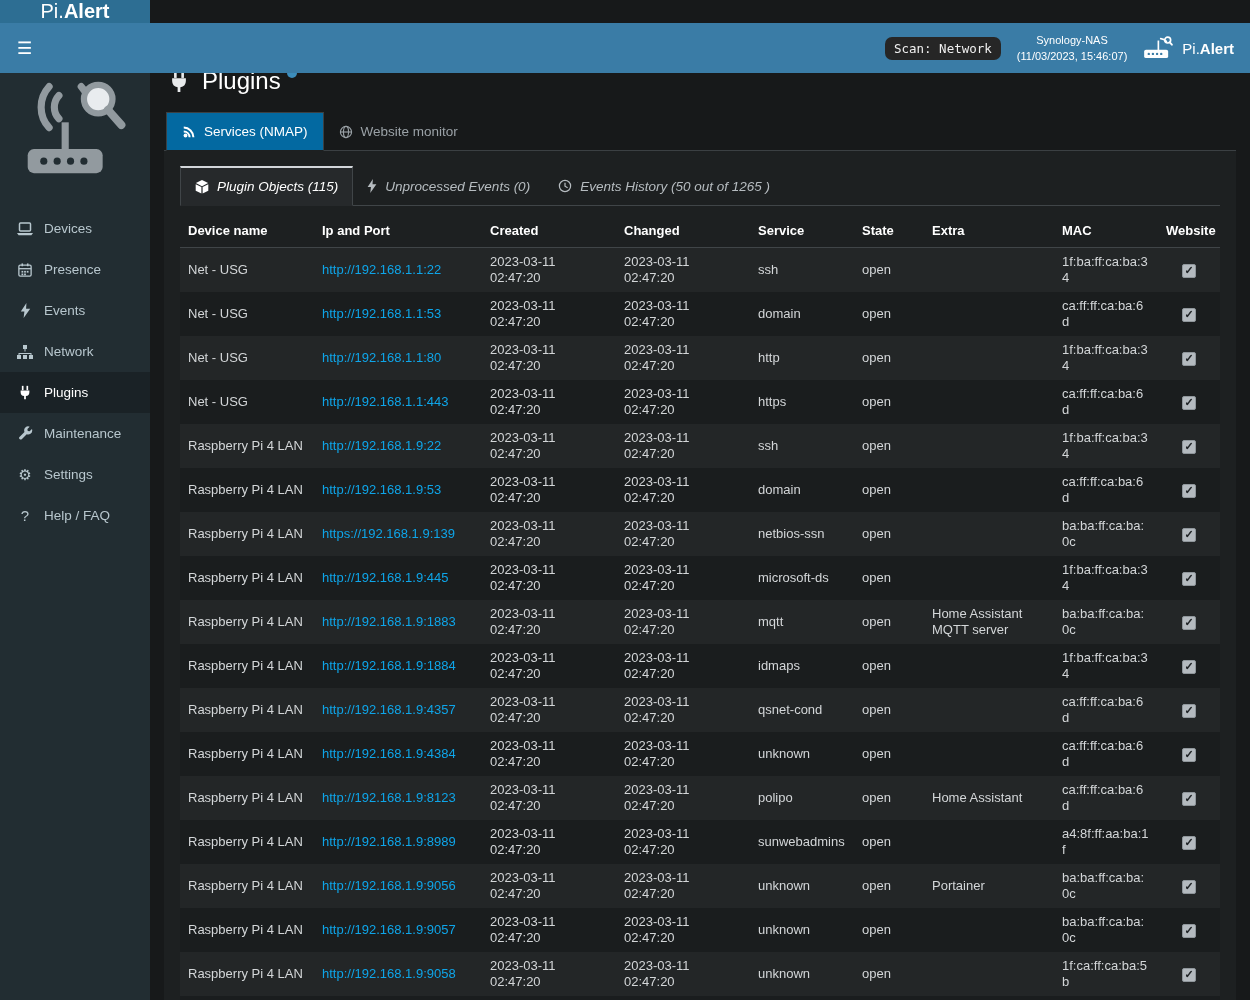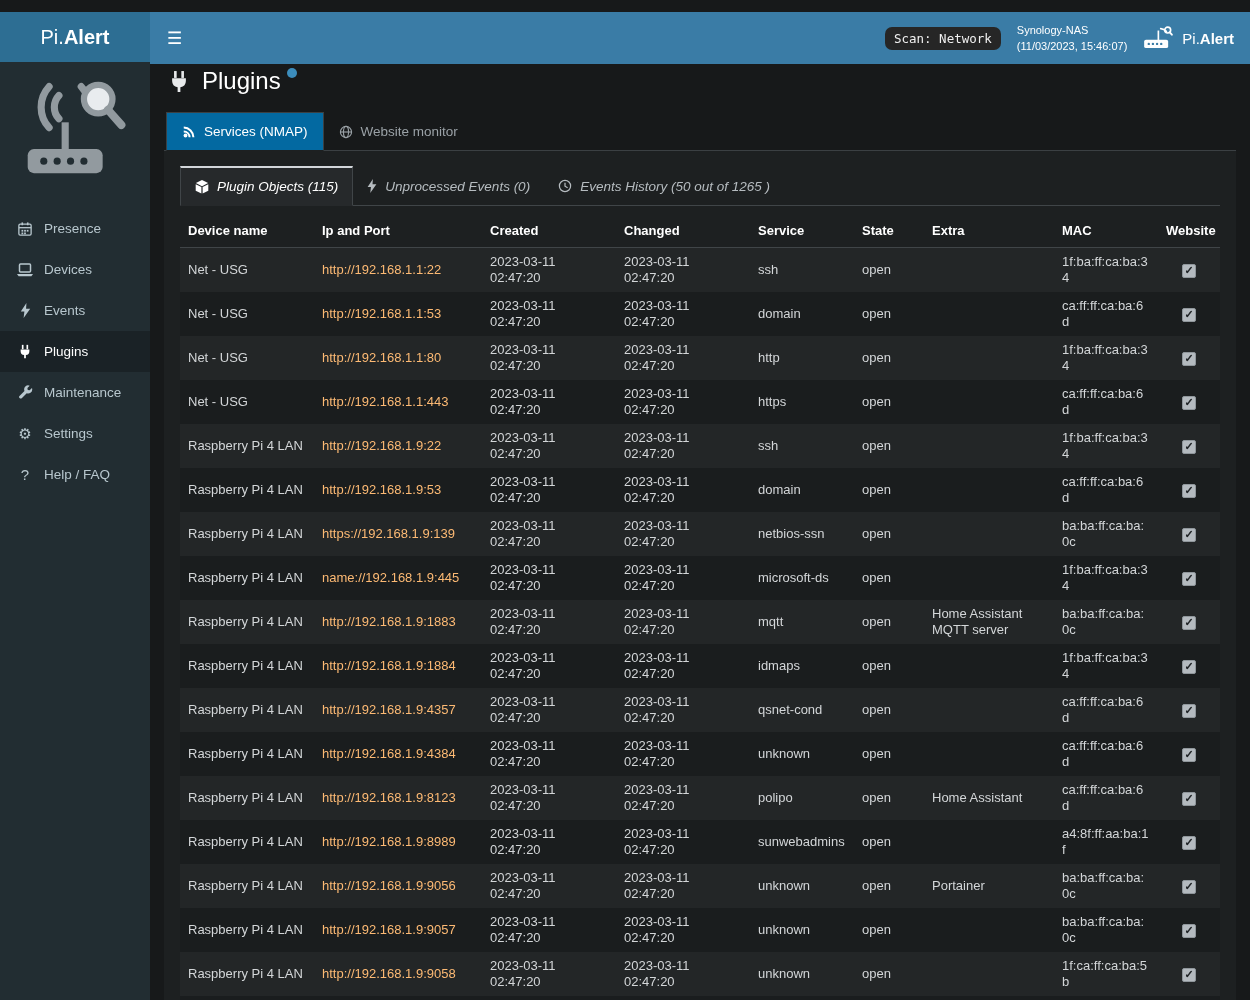--- a/index.html
+++ b/index.html
@@ -1,28 +1,28 @@
 <!DOCTYPE html>
 <html><head>
 <meta charset="utf-8">
 <style>
   * { margin:0; padding:0; box-sizing:border-box; }
   html,body { width:1250px; height:1000px; overflow:hidden; }
   body { font-family:"Liberation Sans", sans-serif; background:#17191a; }
 
   
-  .topbar { position:fixed; top:12px; left:0; width:1250px; height:52px; display:flex; z-index:10; }
+  .topbar { position:fixed; top:0; left:0; width:1250px; height:52px; display:flex; z-index:10;flex-direction:column; }
   .logo-box { width:150px; height:50px; background:#2d6e93; color:#fff; display:flex; align-items:center; justify-content:center; font-size:20px; cursor:pointer; }
   .logo-light { font-weight:400; }
   .logo-bold { font-weight:700; }
   .navbar { flex:1; background:#3a7ca6; display:flex; align-items:center; }
   .hamburger { color:#fff; font-size:17px; padding:0 17px; height:50px; display:flex; align-items:center; cursor:pointer; }
   .nav-right { margin-left:auto; display:flex; align-items:center; gap:16px; padding-right:16px; }
   .scan-badge { background:#262626; color:#f0f0f0; font-family:"DejaVu Sans Mono", monospace; font-size:12.5px; padding:4px 9px; border-radius:7px; white-space:nowrap; }
-  .host-info { color:#fff; font-size:11px; line-height:1.5; }
+  .host-info { color:#fff; font-size:11px; line-height:1.5;text-align:center; }
   .brand-right { color:#fff; display:flex; align-items:center; gap:9px; font-size:15px; }
   .brand-right .logo-bold { font-weight:700; }
 
   
   .sidebar { position:fixed; top:50px; left:0; width:150px; height:950px; background:#222d32; }
   .sidebar-logo { padding:22px 0 26px; display:flex; justify-content:center; }
   .menu { display:flex; flex-direction:column; }
   .menu-item { display:flex; align-items:center; gap:10px; padding:13px 16px; color:#b8c7ce; font-size:13.5px; cursor:pointer; }
   .menu-item.active { background:#1a2226; color:#fff; }
   .menu-icon { width:18px; display:flex; justify-content:center; align-items:center; color:inherit; font-style:normal; }
@@ -45,21 +45,21 @@
   .subtabs { display:flex; border-bottom:1px solid #404548;font-style:italic; }
   .subtab { display:flex; align-items:center; gap:8px; padding:11px 14px; color:#b6bcc0; font-size:13.5px; cursor:pointer; position:relative; top:1px; }
   .subtab.active { background:#26292b; color:#fff; border:1px solid #404548; border-bottom-color:#26292b; border-top:2px solid #d2d6da; }
   .subtab .tab-icon { display:flex; color:inherit; }
 
   table { width:100%; border-collapse:collapse; margin-top:8px; font-size:13px; table-layout:fixed; }
   thead th { text-align:left; color:#fff; font-weight:700; padding:9px 8px; font-size:13px; border-bottom:1px solid #404548; }
   tbody td { padding:6px 8px; line-height:16px; color:#d3d6d8; vertical-align:middle; word-wrap:break-word; }
   tbody tr:nth-child(odd) { background:#232627; }
   tbody tr:nth-child(even) { background:#1a1d1e; }
-  a.ip-link { color:#fdba74; text-decoration:none; }
+  a.ip-link { color:#0ea5e9; text-decoration:none; }
   .status-td, th.status-th { text-align:center; }
   .checkbox { width:14px; height:14px; background:#b4babf; border:1px solid #8f969b; border-radius:2px; display:inline-flex; align-items:center; justify-content:center; color:#202427; font-size:11px; font-weight:700; line-height:1; cursor:pointer; }
 </style>
 </head>
 <body>
 
 <div class="topbar">
   <div class="logo-box">
     <span><span class="logo-light">Pi.</span><span class="logo-bold">Alert</span></span>
   </div>
@@ -109,50 +109,62 @@
         <circle cx="30" cy="99.5" r="4" fill="#222d32"></circle>
         <circle cx="45" cy="99.5" r="4" fill="#222d32"></circle>
         <circle cx="60" cy="99.5" r="4" fill="#222d32"></circle>
         <circle cx="75" cy="99.5" r="4" fill="#222d32"></circle>
       </svg>
     </span>
   </div>
   <div class="menu">
     <div class="menu-item">
       <span class="menu-icon">
+        <svg width="16" height="14" viewBox="0 0 16 14" fill="currentColor">
+            <rect x="2.5" y="1" width="11" height="8" rx="1" fill="none" stroke="currentColor" stroke-width="1.5"></rect>
+            <path d="M0 11 h16 l-1.6 2.2 h-12.8 z"></path>
+          </svg>
+      </span>
+      <span>Devices</span>
+    </div>
+    <div class="menu-item">
+      <span class="menu-icon">
         <svg width="14" height="14" viewBox="0 0 16 16" fill="currentColor">
             <rect x="1" y="2.5" width="14" height="12.5" rx="1.5" fill="none" stroke="currentColor" stroke-width="1.5"></rect>
             <line x1="1" y1="6.5" x2="15" y2="6.5" stroke="currentColor" stroke-width="1.5"></line>
             <rect x="4" y="0.5" width="1.8" height="3.2"></rect>
             <rect x="10.2" y="0.5" width="1.8" height="3.2"></rect>
             <rect x="4" y="9" width="2" height="2"></rect>
             <rect x="7" y="9" width="2" height="2"></rect>
             <rect x="10" y="9" width="2" height="2"></rect>
             <rect x="4" y="12" width="2" height="2"></rect>
             <rect x="7" y="12" width="2" height="2"></rect>
           </svg>
       </span>
       <span>Presence</span>
     </div>
     <div class="menu-item">
       <span class="menu-icon">
-        <svg width="16" height="14" viewBox="0 0 16 14" fill="currentColor">
-            <rect x="2.5" y="1" width="11" height="8" rx="1" fill="none" stroke="currentColor" stroke-width="1.5"></rect>
-            <path d="M0 11 h16 l-1.6 2.2 h-12.8 z"></path>
-          </svg>
-      </span>
-      <span>Devices</span>
-    </div>
-    <div class="menu-item">
-      <span class="menu-icon">
         <svg width="11" height="15" viewBox="0 0 10 16" fill="currentColor">
             <polygon points="6,0 0,9 3.8,9 3,16 10,6 5.6,6"></polygon>
           </svg>
       </span>
       <span>Events</span>
+    </div>
+    <div class="menu-item">
+      <span class="menu-icon">
+        <svg width="16" height="14" viewBox="0 0 16 14" fill="currentColor">
+            <rect x="6" y="0" width="4" height="4"></rect>
+            <rect x="0" y="10" width="4" height="4"></rect>
+            <rect x="6" y="10" width="4" height="4"></rect>
+            <rect x="12" y="10" width="4" height="4"></rect>
+            <path d="M7.5 4 h1 v2.6 h-1 z M1.5 10 v-2 h13 v2 h-1 v-1 h-11 v1 z"></path>
+          </svg>
+      </span>
+      <span>Network</span>
     </div>
     <div class="menu-item active">
       <span class="menu-icon">
         <svg width="14" height="15" viewBox="0 0 16 16" fill="currentColor">
             <rect x="4.4" y="0.4" width="1.9" height="5"></rect>
             <rect x="9.7" y="0.4" width="1.9" height="5"></rect>
             <path d="M3 5.6 h10 v2 a5 4.6 0 0 1 -4 4.5 V15.6 H7 v-3.5 a5 4.6 0 0 1 -4 -4.5 z"></path>
           </svg>
       </span>
       <span>Plugins</span>
@@ -355,21 +367,21 @@
     <td>netbios-ssn</td>
     <td>open</td>
     <td></td>
     <td>ba:ba:ff:ca:ba:0c</td>
     <td class="status-td"><span class="checkbox">
                 <span>✓</span>
               </span></td>
   </tr>
           <tr>
     <td>Raspberry Pi 4 LAN</td>
-    <td><a href="#" class="ip-link">name://192.168.1.9:445</a></td>
+    <td><a href="#" class="ip-link">http://192.168.1.9:445</a></td>
     <td>2023-03-11 02:47:20</td>
     <td>2023-03-11 02:47:20</td>
     <td>microsoft-ds</td>
     <td>open</td>
     <td></td>
     <td>1f:ba:ff:ca:ba:34</td>
     <td class="status-td"><span class="checkbox">
                 <span>✓</span>
               </span></td>
   </tr>

